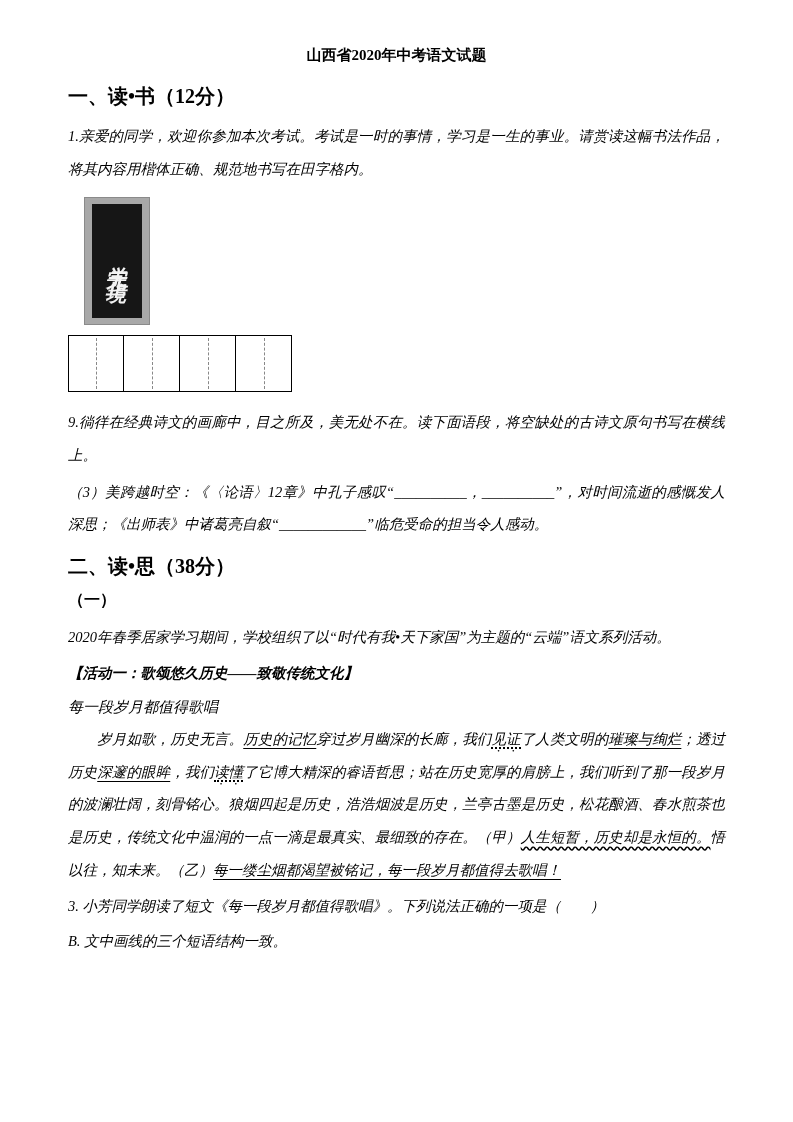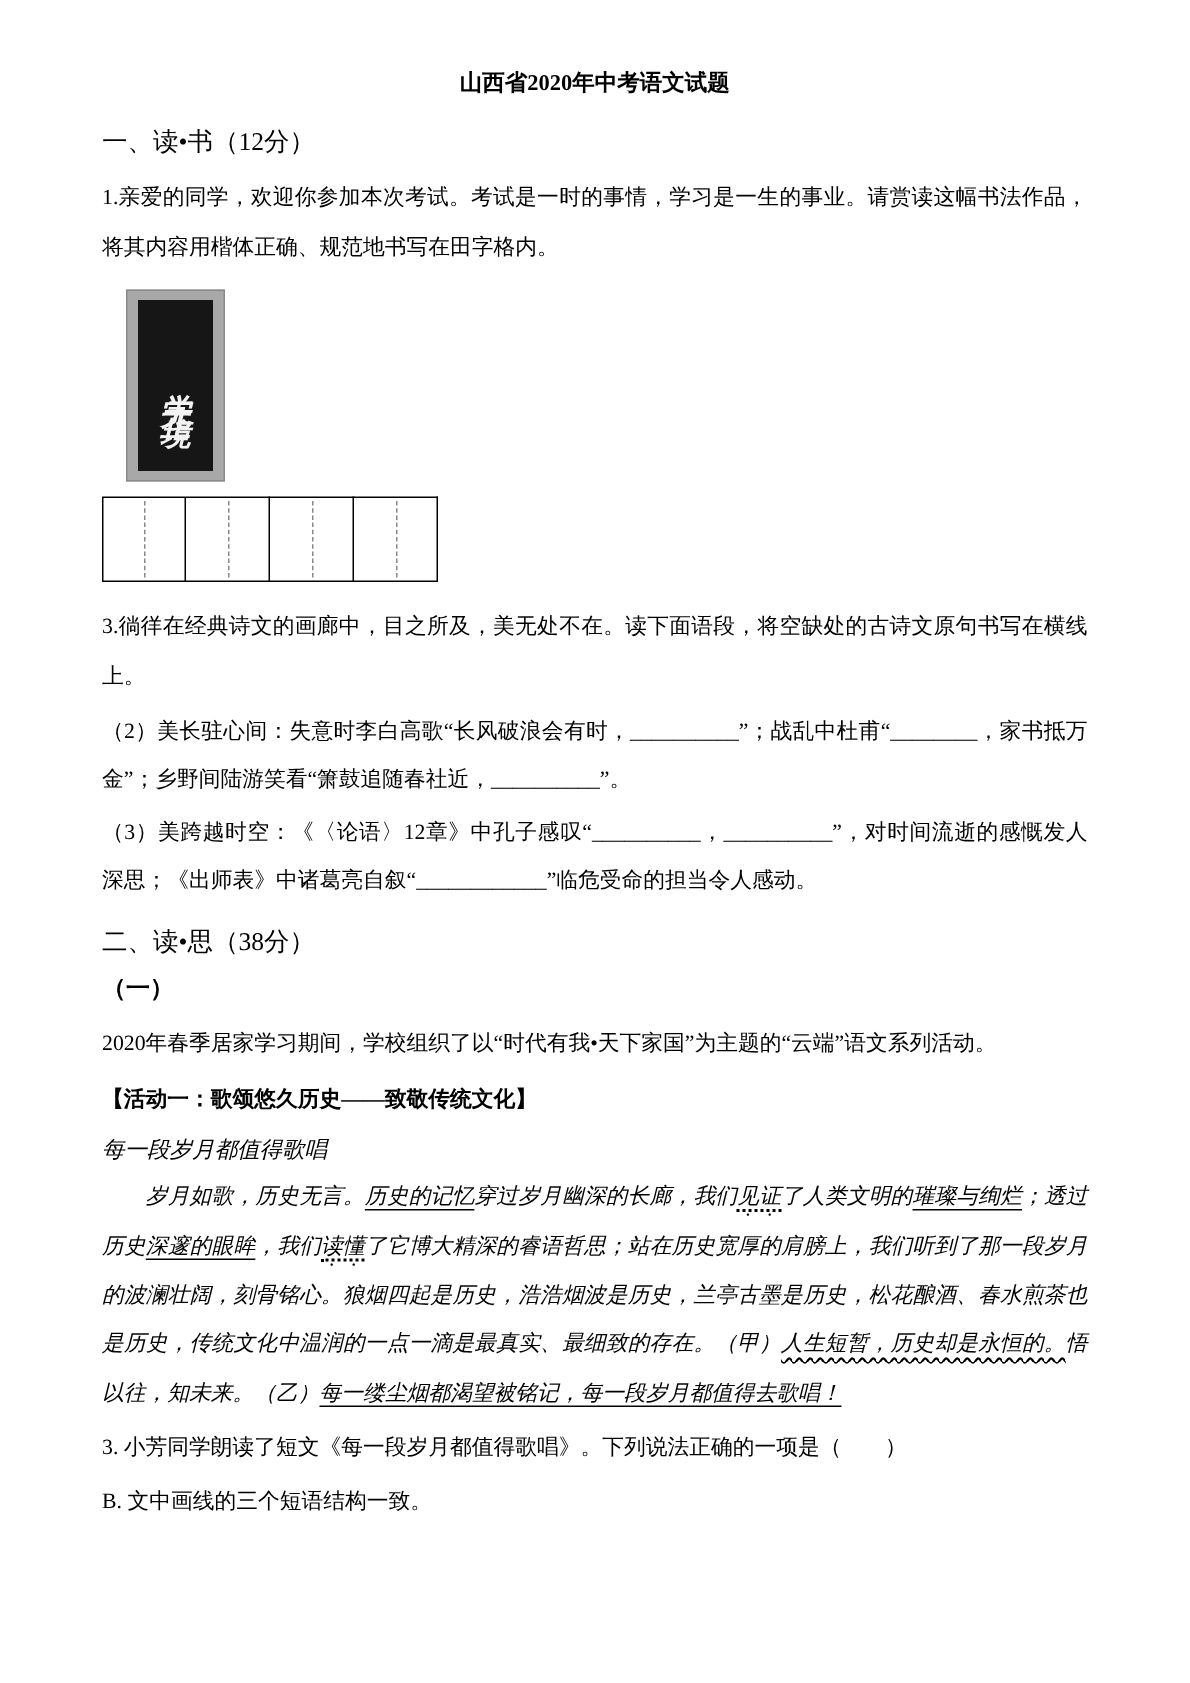--- a/index.html
+++ b/index.html
@@ -13,33 +13,34 @@
     font-family: "Liberation Serif", "DejaVu Serif", serif;
     font-size: 14.5px;
   }
   .title {
     font-size: 15px;
     font-weight: bold;
     text-align: center;
     margin: 0 0 18px 0;
   }
   .sec-heading {
-    font-size: 17px;
-    font-weight: normal;
+    font-size: 20px;
+    font-weight: bold;
     margin: 12px 0 10px 0;
   }
   .sub-heading {
     font-size: 16px;
     font-weight: bold;
     margin: 8px 0 10px 0;
   }
   .para {
     line-height: 2.25;
     text-align: justify;
     margin: 0 0 4px 0;
+    font-style: italic;
   }
   .tight { margin-bottom: 2px; }
   .bold { font-weight: bold; }
   .kai { font-style: italic; }
   .passage-title {
     text-align: left;
     font-size: 15px;
     margin: 8px 0 6px 0;
   }
   
@@ -119,22 +120,21 @@
     </div>
   </div>
 
   <div class="grid">
     <div class="grid-cell"></div>
     <div class="grid-cell"></div>
     <div class="grid-cell"></div>
     <div class="grid-cell"></div>
   </div>
 
-  <p class="para">3.徜徉在经典诗文的画廊中，目之所及，美无处不在。读下面语段，将空缺处的古诗文原句书写在横线上。</p>
-  <p class="para tight">（2）美长驻心间：失意时李白高歌“长风破浪会有时，__________”；战乱中杜甫“________，家书抵万金”；乡野间陆游笑看“箫鼓追随春社近，__________”。</p>
+  <p class="para">9.徜徉在经典诗文的画廊中，目之所及，美无处不在。读下面语段，将空缺处的古诗文原句书写在横线上。</p>
   <p class="para tight">（3）美跨越时空：《〈论语〉12章》中孔子感叹“__________，__________”，对时间流逝的感慨发人深思；《出师表》中诸葛亮自叙“____________”临危受命的担当令人感动。</p>
 
   <h2 class="sec-heading">二、读•思（38分）</h2>
   <h3 class="sub-heading">（一）</h3>
 
   <p class="para">2020年春季居家学习期间，学校组织了以“时代有我•天下家国”为主题的“云端”语文系列活动。</p>
   <p class="para bold">【活动一：歌颂悠久历史——致敬传统文化】</p>
 
   <p class="passage-title kai">每一段岁月都值得歌唱</p>
 

